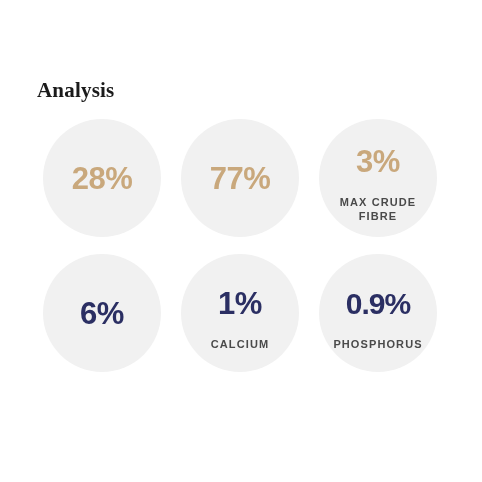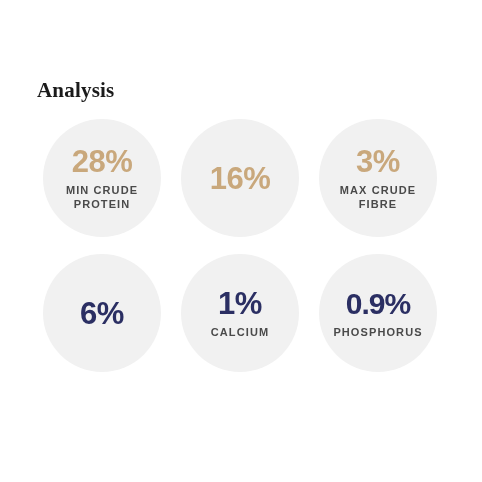--- a/index.html
+++ b/index.html
@@ -62,21 +62,21 @@
   }
 
   .stat-value {
     font-family: "Liberation Sans", sans-serif;
     font-weight: bold;
     font-size: 31px;
     line-height: 33px;
     letter-spacing: -0.5px;
     text-align: center;
     white-space: nowrap;
-    margin: 0;
+    margin: 12px;
   }
 
   .stat-value.tone-gold {
     color: #c9a87c;
   }
 
   .stat-value.tone-navy {
     color: #2b2f63;
   }
 
@@ -102,25 +102,24 @@
 <body>
 
 <div class="panel">
 
   <div class="page-title">Analysis</div>
 
   <div class="stats-grid">
 
     <div class="stat-circle">
       <div class="stat-value tone-gold">28%</div>
-      <div class="stat-label">MIN CRUDE PROTEIN</div>
     </div>
 
     <div class="stat-circle">
-      <div class="stat-value tone-gold">16%</div>
+      <div class="stat-value tone-gold">77%</div>
     </div>
 
     <div class="stat-circle">
       <div class="stat-value tone-gold">3%</div>
       <div class="stat-label">MAX CRUDE FIBRE</div>
     </div>
 
     <div class="stat-circle">
       <div class="stat-value tone-navy">6%</div>
     </div>

